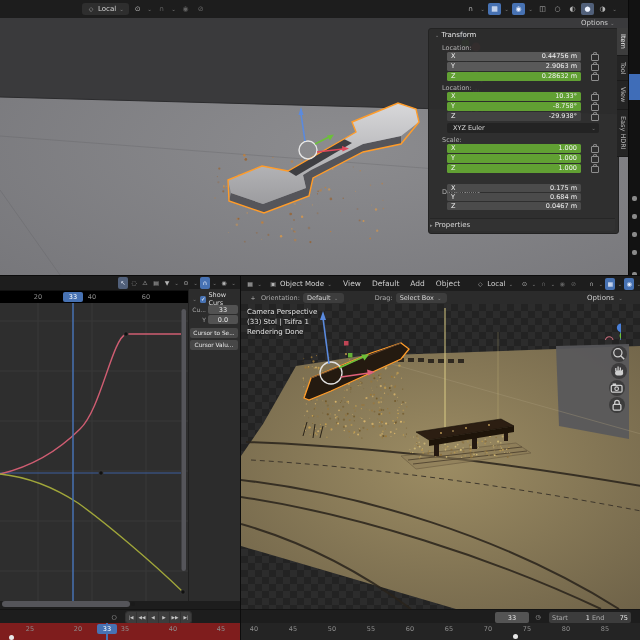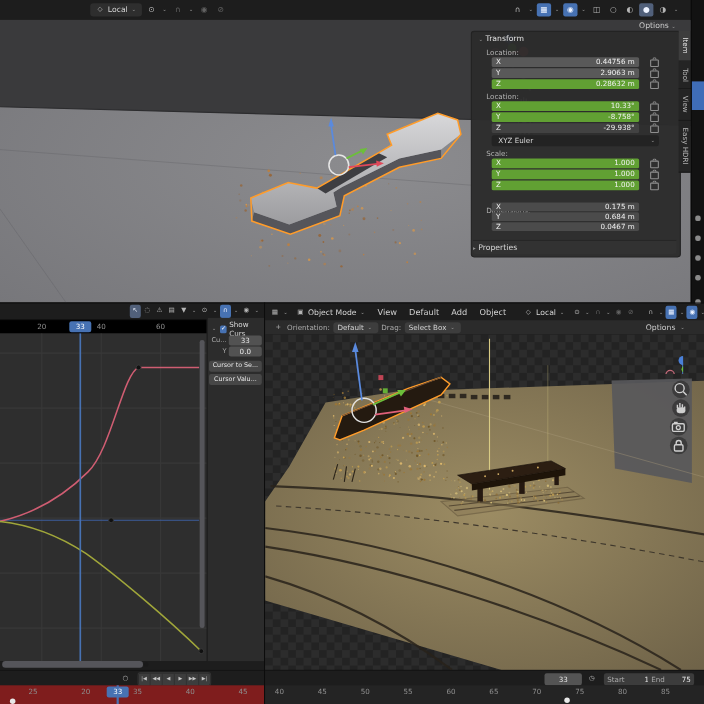--- a/index.html
+++ b/index.html
@@ -513,21 +513,21 @@
     </div>
 
     <div class="hdr abs" style="left:0;top:15px;width:400px;height:13px;background:#2b2b2b;gap:3px;">
       <span style="width:4px;flex:none;"></span>
       <span class="ib sm">+</span>
       <span style="font-size:6.5px;color:#ababab;flex:none;">Orientation:</span>
       <span class="chip" style="height:10px;background:#3d3d3d;font-size:6.5px;">
         <span>Default</span>
         <span class="dd">⌄</span>
       </span>
-      <span style="font-size:6.5px;color:#ababab;flex:none;">Drag:</span>
+      <span style="font-size:6.5px;color:#ababab;flex:none;margin-left:28px;">Drag:</span>
       <span class="chip" style="height:10px;background:#3d3d3d;font-size:6.5px;">
         <span>Select Box</span>
         <span class="dd">⌄</span>
       </span>
       <span style="flex:1;"></span>
       <span style="font-size:7px;color:#cdcdcd;flex:none;">Options</span>
       <span class="dd">⌄</span>
       <span style="width:14px;flex:none;"></span>
     </div>
 
@@ -1051,20 +1051,25 @@
           <line x1="98" y1="64" x2="122" y2="53" stroke="#6cbf3a" stroke-width="1.6"></line>
           <polygon points="128,50.5 120,50.5 123.5,56.5" fill="#6cbf3a"></polygon>
           <line x1="100" y1="73" x2="128" y2="69" stroke="#e0607a" stroke-width="1.6"></line>
           <polygon points="134,68 126,65.5 127,71.5" fill="#e0607a"></polygon>
           <rect x="103" y="37" width="4.5" height="4.5" fill="#d0485a" opacity="0.9"></rect>
           <rect x="107" y="49" width="4.5" height="4.5" fill="#6cbf3a" opacity="0.9"></rect>
         </g>
       </svg>
 
       
+      <div class="abs" style="left:6px;top:3px;">
+        <div class="ovl">Camera Perspective</div>
+        <div class="ovl">(33) Stol | Tsifra 1</div>
+        <div class="ovl">Rendering Done</div>
+      </div>
 
       
       <svg class="abs" style="left:346px;top:2px;" width="34" height="34" viewBox="-18 -18 36 36">
           <use href="#i-gizmo"></use>
         </svg>
       <div class="abs" style="left:370px;top:42px;width:16px;height:16px;border-radius:8px;background:rgba(30,30,30,.5);"><svg width="16" height="16" viewBox="0 0 14 14">
             <use href="#i-zoom"></use>
           </svg></div>
       <div class="abs" style="left:370px;top:59px;width:16px;height:16px;border-radius:8px;background:rgba(30,30,30,.5);"><svg width="16" height="16" viewBox="0 0 14 14">
             <use href="#i-hand"></use>

